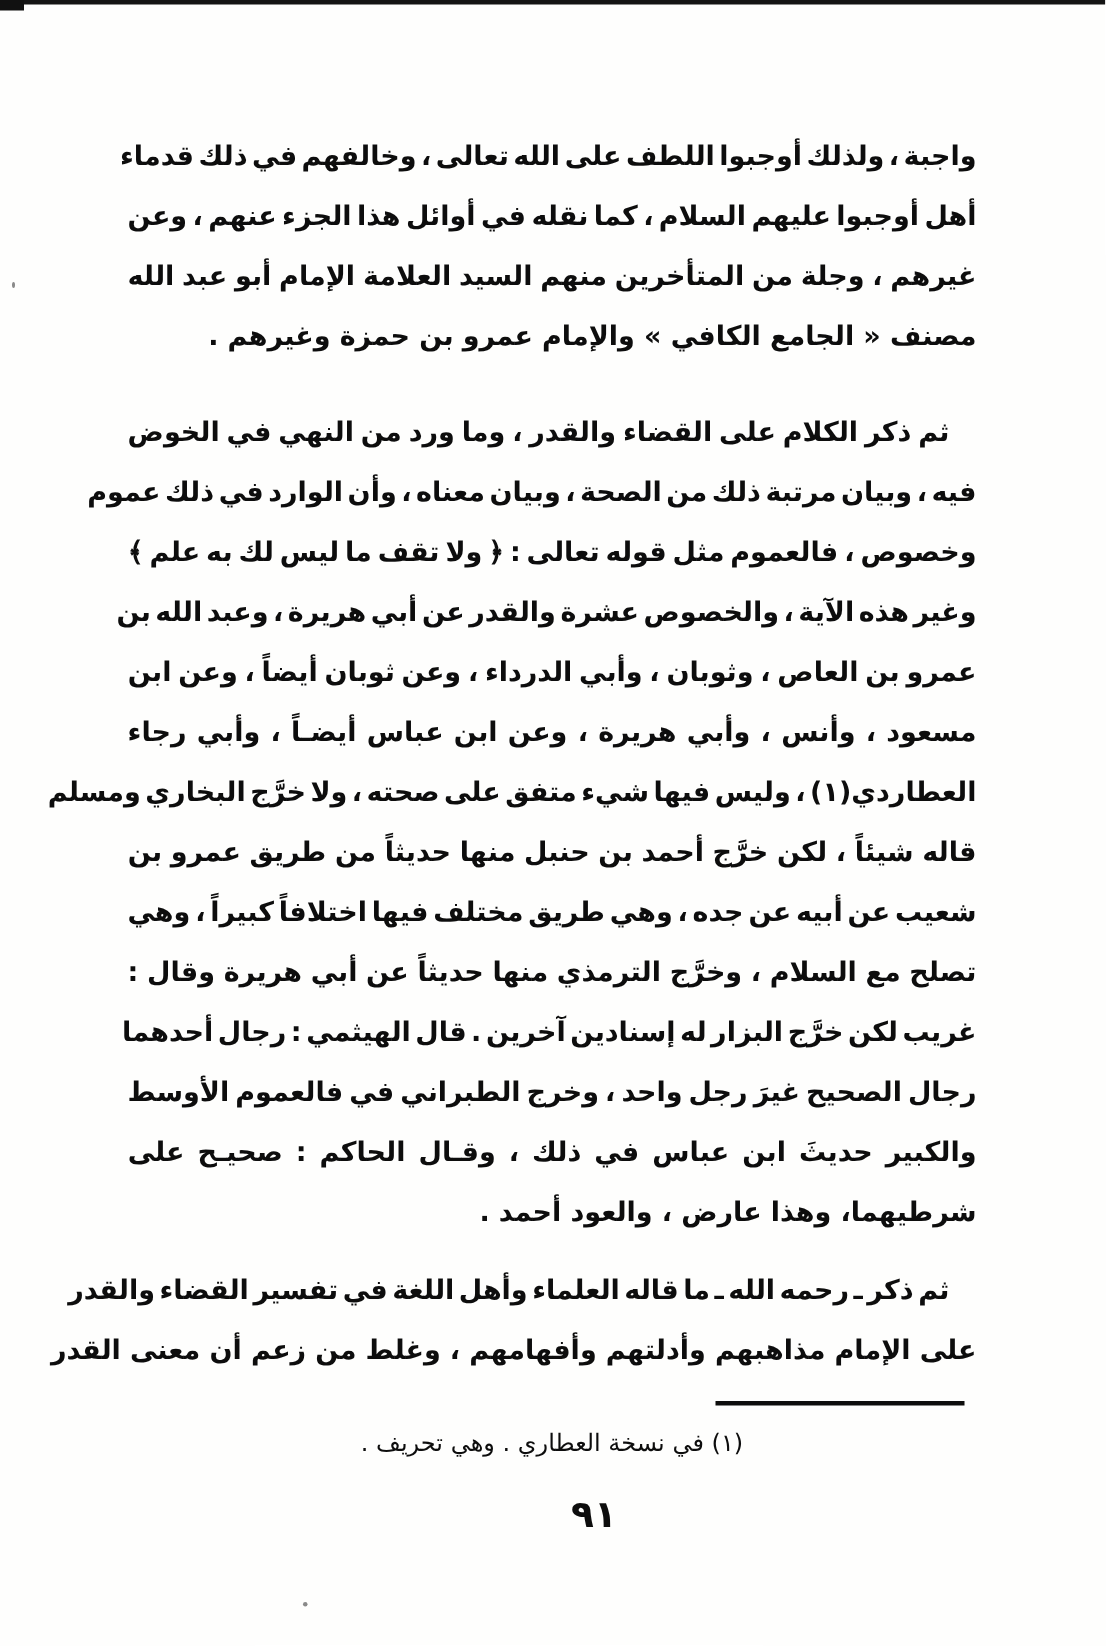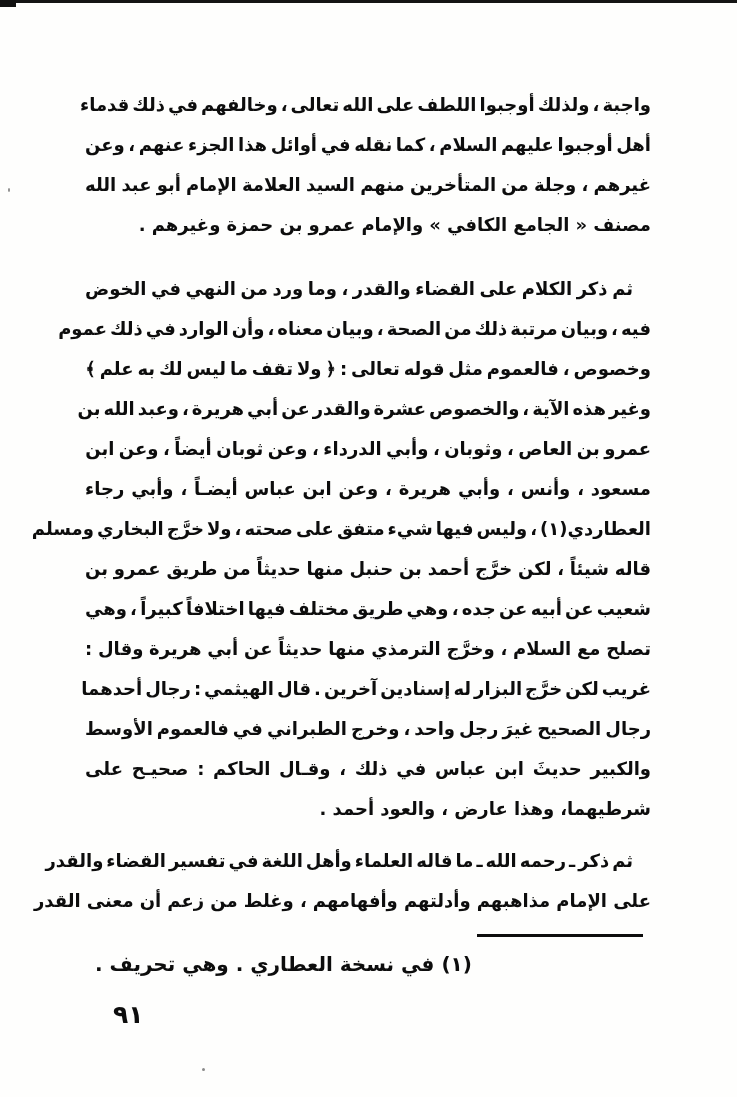--- a/index.html
+++ b/index.html
@@ -71,30 +71,30 @@
     padding-left: 10px;
   }
   .footnote-separator {
     width: 166px;
     height: 3px;
     background: #0d0d0d;
     margin-right: 8px;
     margin-bottom: 15px;
   }
   .footnote-text {
-    text-align: left;
+    text-align: center;
     padding-right: 10px;
-    font-size: 20px;
-    font-weight: bold;
+    font-size: 16px;
+    font-weight: normal;
     letter-spacing: 0.2px;
   }
 
   .page-number {
     margin-top: 24px;
-    text-align: left;
+    text-align: center;
     position: relative;
     left: 28px;
     font-size: 25px;
     font-weight: bold;
   }
 </style>
 </head>
 <body>
 
 <div class="page">

